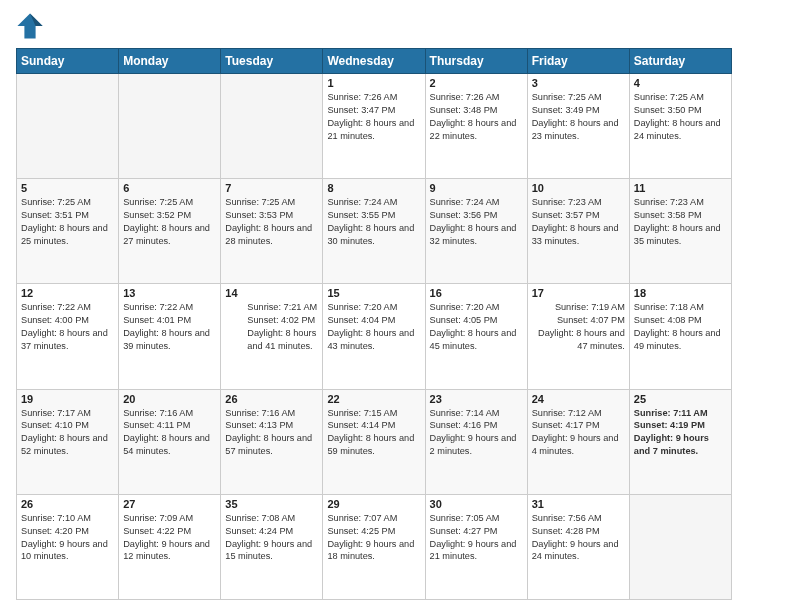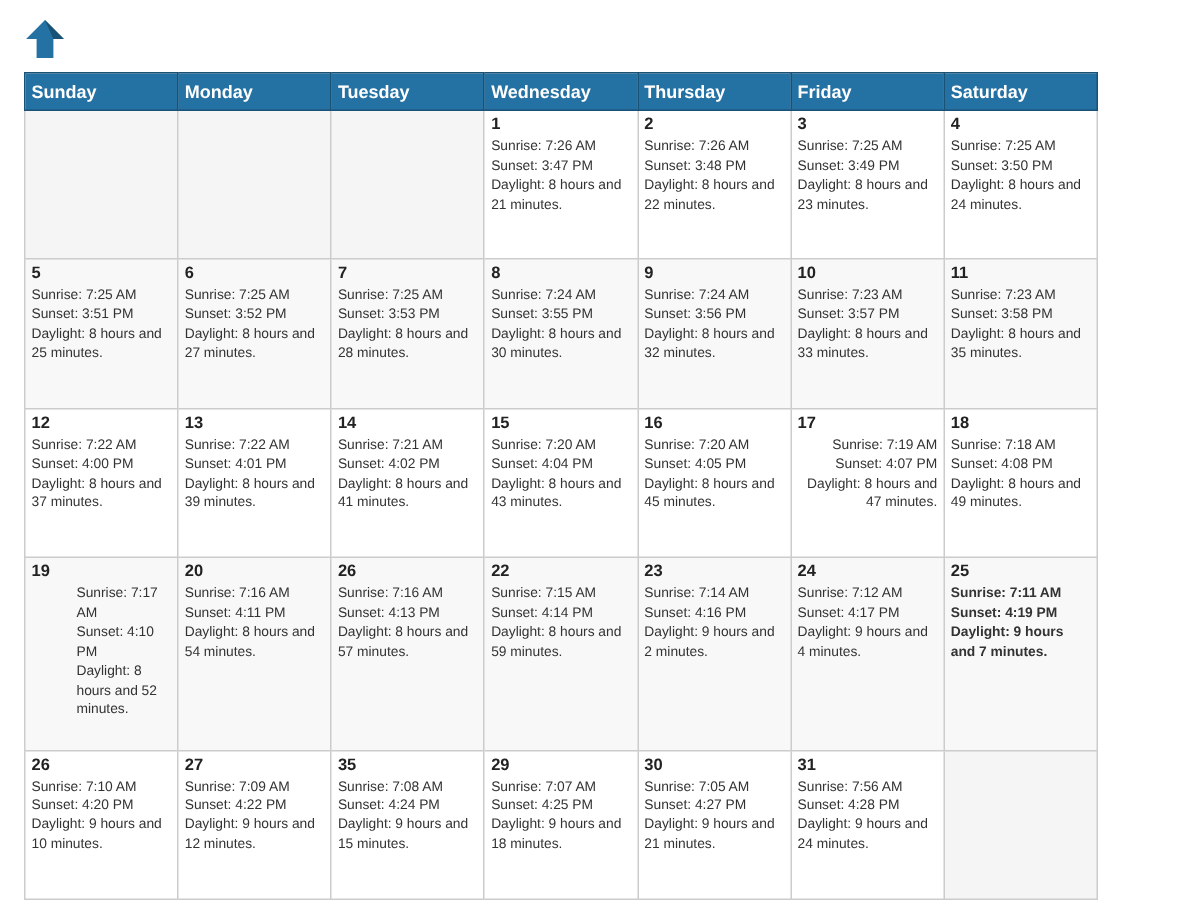--- a/index.html
+++ b/index.html
@@ -215,21 +215,21 @@
 Daylight: 8 hours and 37 minutes.</div>
           </td>
           <td>
             <span class="day-num">13</span>
             <div class="day-info" style="white-space: pre-line;">Sunrise: 7:22 AM
 Sunset: 4:01 PM
 Daylight: 8 hours and 39 minutes.</div>
           </td>
           <td>
             <span class="day-num">14</span>
-            <div class="day-info" style="white-space: pre-line;">Sunrise: 7:21 AM
+            <div class="day-info" style="white-space: pre-line; margin-left: 22px;">Sunrise: 7:21 AM
 Sunset: 4:02 PM
 Daylight: 8 hours and 41 minutes.</div>
           </td>
           <td>
             <span class="day-num">15</span>
             <div class="day-info" style="white-space: pre-line;">Sunrise: 7:20 AM
 Sunset: 4:04 PM
 Daylight: 8 hours and 43 minutes.</div>
           </td>
           <td>
@@ -247,21 +247,21 @@
           <td>
             <span class="day-num">18</span>
             <div class="day-info" style="white-space: pre-line;">Sunrise: 7:18 AM
 Sunset: 4:08 PM
 Daylight: 8 hours and 49 minutes.</div>
           </td>
         </tr>
         <tr>
           <td>
             <span class="day-num">19</span>
-            <div class="day-info" style="white-space: pre-line; margin-left: 30px;">Sunrise: 7:17 AM
+            <div class="day-info" style="white-space: pre-line;">Sunrise: 7:17 AM
 Sunset: 4:10 PM
 Daylight: 8 hours and 52 minutes.</div>
           </td>
           <td>
             <span class="day-num">20</span>
             <div class="day-info" style="white-space: pre-line;">Sunrise: 7:16 AM
 Sunset: 4:11 PM
 Daylight: 8 hours and 54 minutes.</div>
           </td>
           <td>

